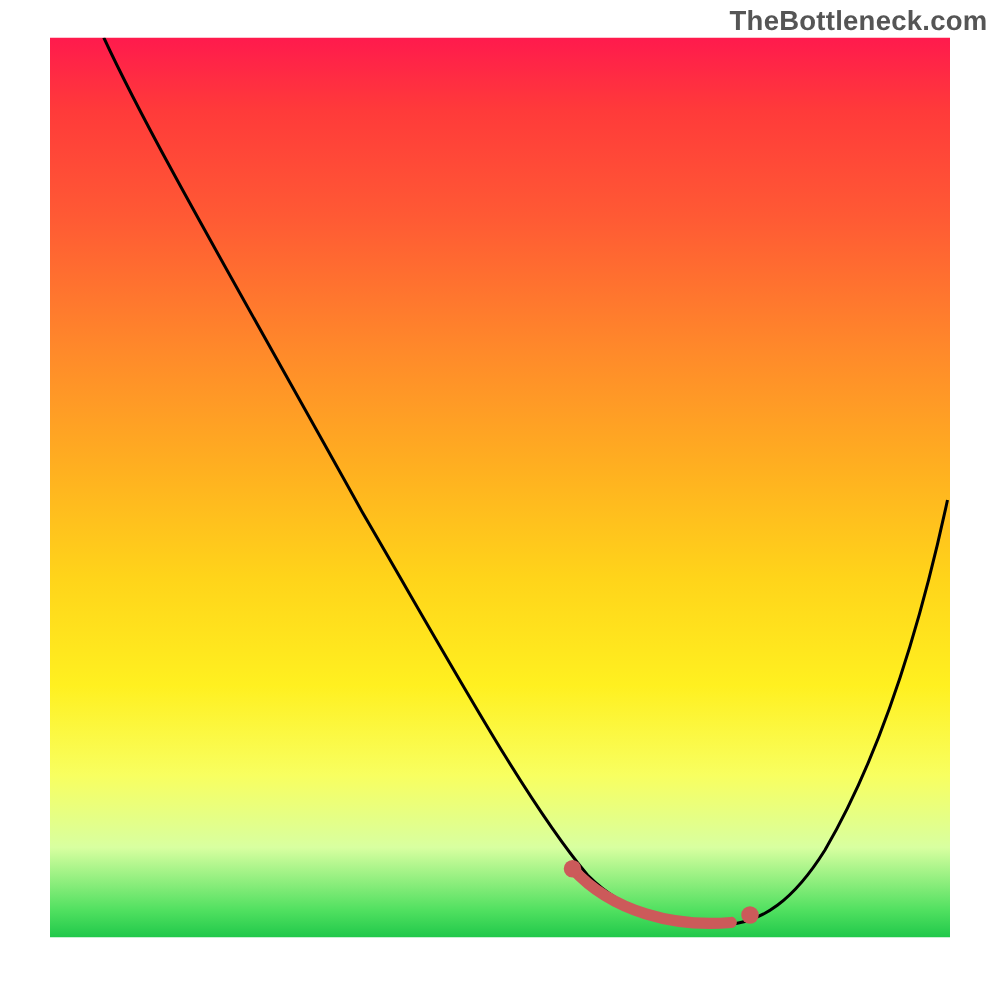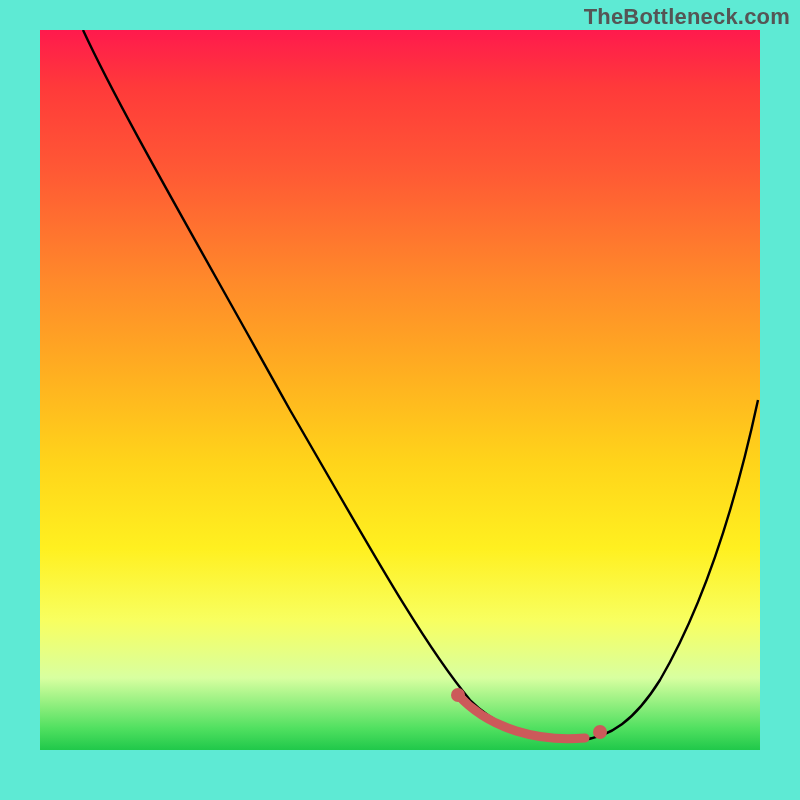--- a/index.html
+++ b/index.html
@@ -8,21 +8,21 @@
     background: #000;
     width: 800px;
     height: 800px;
     overflow: hidden;
     font-family: Arial, Helvetica, sans-serif;
   }
   .container {
     position: relative;
     width: 800px;
     height: 800px;
-    background: #5eead4;
+    background: #ffffff;
   }
   .watermark {
     position: absolute;
     top: 4px;
     right: 10px;
     color: #555;
     font-size: 22px;
     font-weight: bold;
     z-index: 20;
     letter-spacing: 0.2px;

